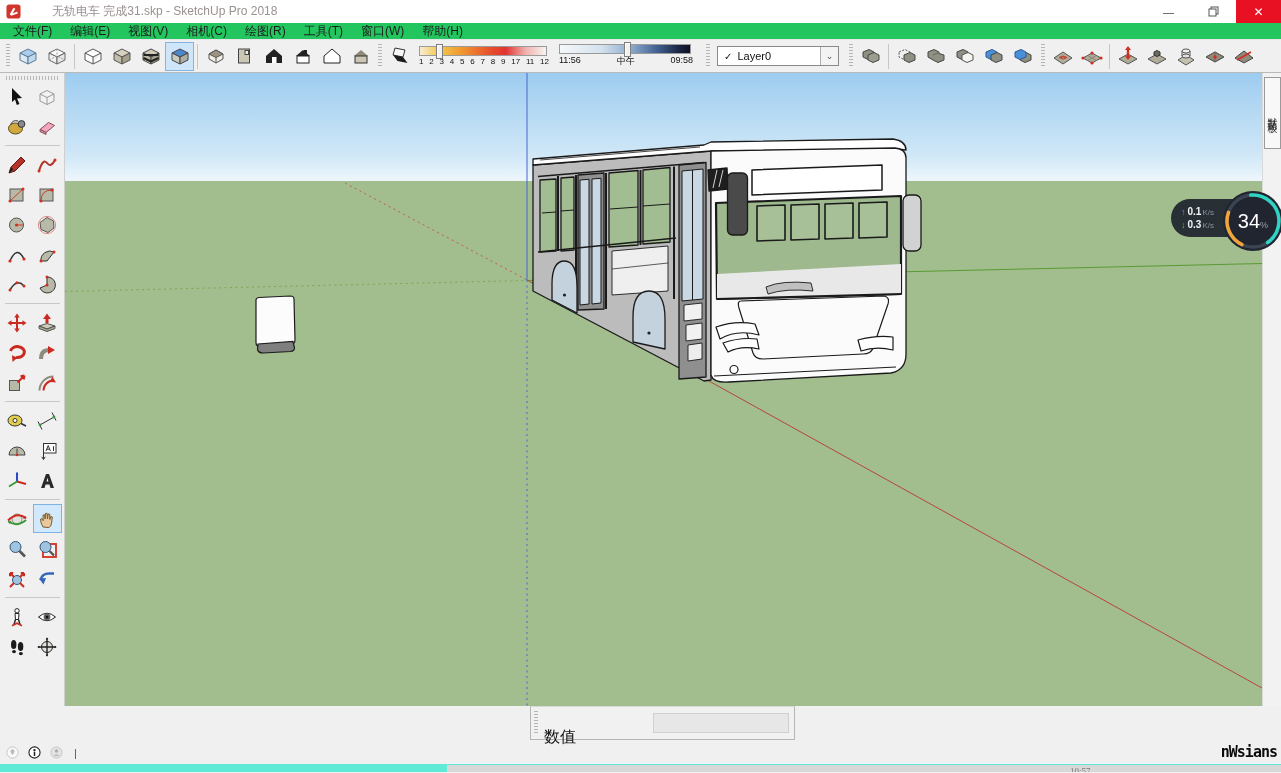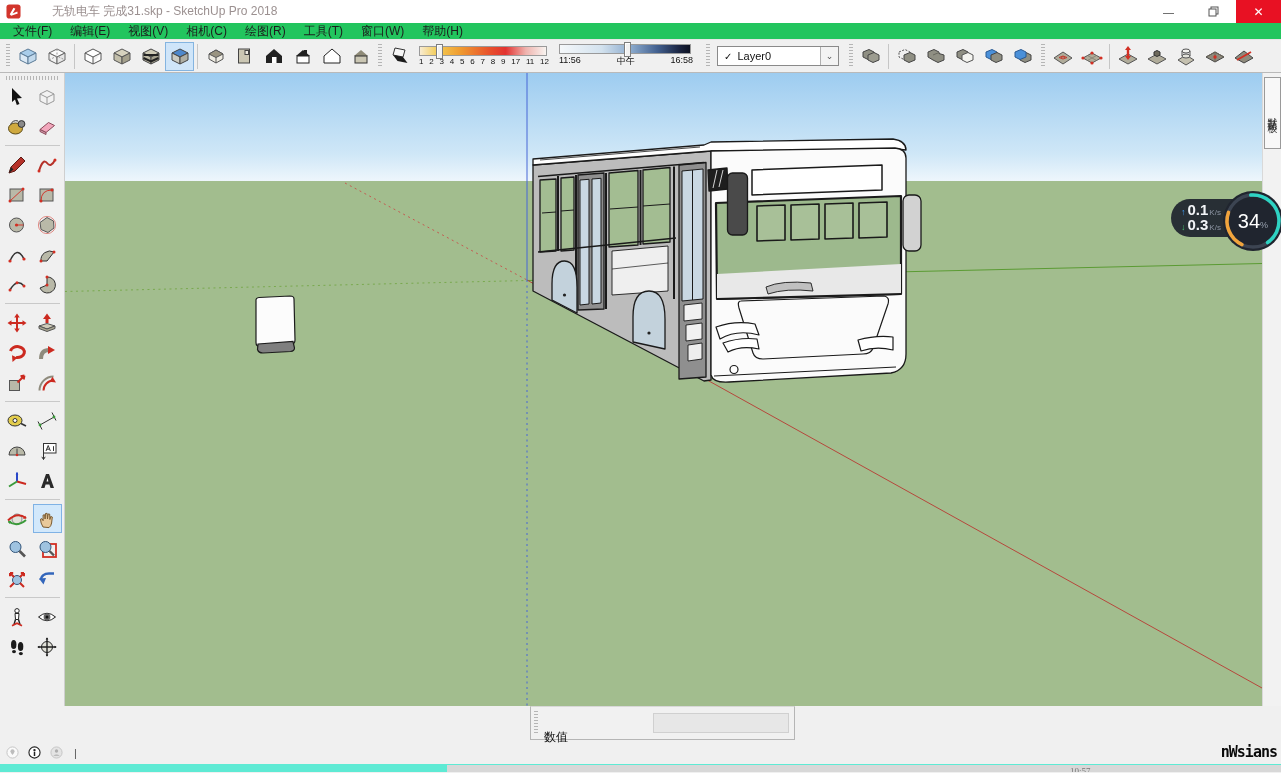--- a/index.html
+++ b/index.html
@@ -62,33 +62,33 @@
   .tray-tab { margin:4px auto 0 auto; width:17px; height:72px; background:#f8f8f8; border:1px solid #9a9a9a;
               display:flex; align-items:center; justify-content:center; }
   .tray-tab span { writing-mode:vertical-rl; font-size:10px; color:#333; letter-spacing:2px; }
   
   .net-pill { position:absolute; left:1171px; top:199px; width:80px; height:38px; border-radius:19px;
               background:rgba(30,35,46,.93); color:#fff; display:flex; flex-direction:column;
               justify-content:center; padding-left:10px; gap:1px; z-index:40; }
   .net-row { font-size:10px; line-height:11px; display:flex; align-items:baseline; }
   .net-arrow-up { color:#3f9bf0; font-size:9px; margin-right:2px; }
   .net-arrow-down { color:#49c46a; font-size:9px; margin-right:2px; }
-  .net-val { color:#f2f4f7; font-weight:bold; font-size:15px; }
+  .net-val { color:#f2f4f7; font-weight:bold; font-size:10px; }
   .net-unit { color:#8b93a1; font-size:8px; margin-left:1px; }
   .net-ring { position:absolute; left:1222px; top:190px; width:62px; height:62px; z-index:41; }
   .net-ring .pct { position:absolute; left:0; top:0; width:62px; height:62px; display:flex;
                    align-items:center; justify-content:center; color:#fff; font-size:20px; }
   .net-ring .pct small { font-size:9px; color:#9aa3b0; margin-top:8px; }
   
   .statusbar { position:relative; height:58px; background:#f0f0f0; }
   .measure-panel { position:absolute; left:530px; top:0; width:265px; height:34px; background:#f1f1f1;
                    border:1px solid #b5b5b5; border-top-color:#d8d8d8; display:flex; align-items:center; }
   .measure-grip { width:4px; height:24px; margin:0 6px 0 3px;
                   background:repeating-linear-gradient(to bottom,#b5b5b5 0 1px,transparent 1px 3px); }
-  .measure-label { font-size:12px; color:#111;margin-top:28px; }
+  .measure-label { font-size:16px; color:#111;margin-top:28px; }
   .measure-input { margin-left:auto; margin-right:5px; width:136px; height:20px; background:#e7e7e7;
                    border:1px solid #d0d0d0; font-size:11px; padding:0 4px; color:#222; }
   .status-icons { position:absolute; left:6px; bottom:5px; display:flex; align-items:center; gap:9px; }
   .status-icons svg { width:13px; height:13px; }
   .status-caret { color:#555; font-size:11px; margin-left:2px; }
   .watermark { position:absolute; right:4px; bottom:3px; font-family:"DejaVu Sans Mono",monospace;
                font-weight:bold; font-size:15px; letter-spacing:-1px; color:#0a0a0a;
                text-shadow:0 0 1px #ffffff; }
   
   .taskbar-sliver { position:relative; height:8px; background:#5eead4; overflow:hidden;font-family:Liberation Serif, serif; }
@@ -242,21 +242,21 @@
           <span>12</span>
         </div>
     </div>
     <div class="shadow-block">
       <div class="slider-track time-grad" style="width:132px;">
         <div class="slider-handle" style="left:49%;"></div>
       </div>
       <div class="slider-labels time-labels" style="width:134px;">
         <span>11:56</span>
         <span>中午</span>
-        <span>16:58</span>
+        <span>09:58</span>
       </div>
     </div>
 
     <div class="grip" style="margin-left:8px;"></div>
 
     <div class="combo">
       <span class="check">✓</span>
       <span>Layer0</span>
       <span class="combo-btn">⌄</span>
     </div>

